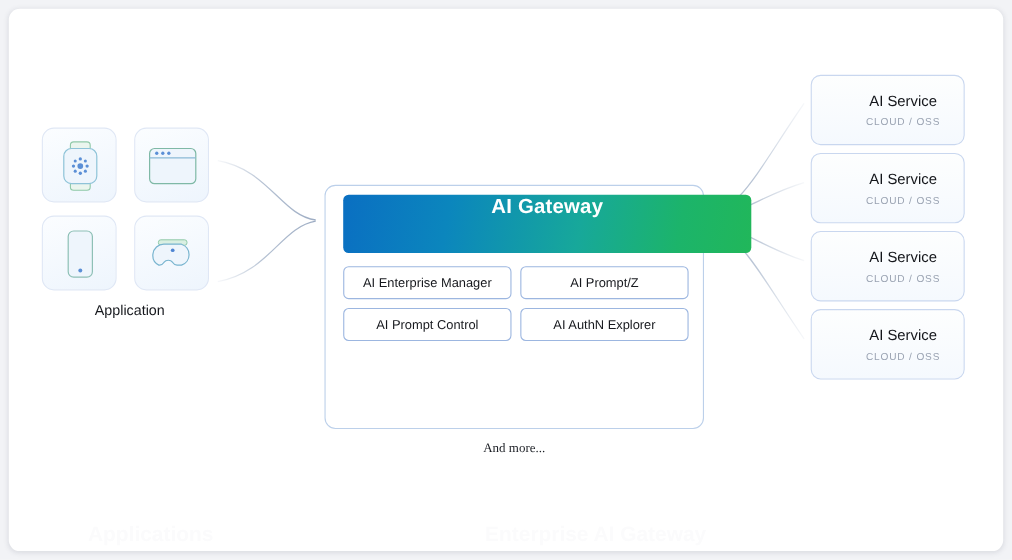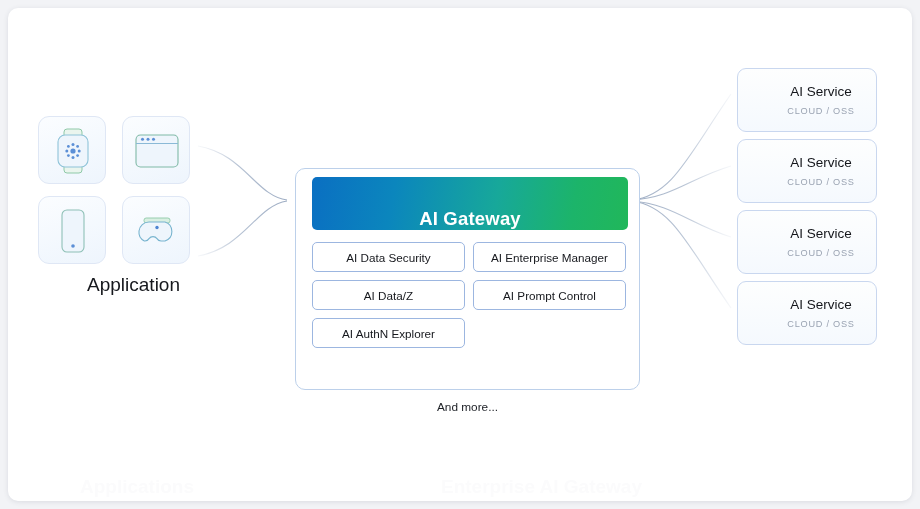--- a/index.html
+++ b/index.html
@@ -29,54 +29,54 @@
     background:linear-gradient(160deg,#fbfdff 0%,#eef5fd 100%);
     box-sizing:border-box;
   }
   .app-tile.t0{left:0;top:0;}
   .app-tile.t1{left:84px;top:0;}
   .app-tile.t2{left:0;top:80px;}
   .app-tile.t3{left:84px;top:80px;}
   .app-tile svg{position:absolute;left:0;top:0;}
   .app-label{
     position:absolute;left:18px;top:158px;width:124px;
-    text-align:right;font-size:19px;color:#16181d;
+    text-align:center;font-size:13px;color:#16181d;
   }
 
   
   .gw-shell{
     position:absolute;left:287px;top:160px;
     width:345px;height:222px;
     border:1px solid #bcd0ea;border-radius:10px;
     background:#ffffff;box-sizing:border-box;
   }
   .gw-bar{
     position:absolute;left:304px;top:169px;
-    width:316px;height:53px;border-radius:5px;
+    width:371px;height:53px;border-radius:5px;
     background:linear-gradient(100deg,#0a6fc2 0%,#0b86bd 26%,#17a89a 58%,#1cb46a 82%,#21b75a 100%);
-    display:flex;align-items:flex-end;justify-content:center;
+    display:flex;align-items:flex-start;justify-content:center;
   }
   .gw-bar span{
     color:#ffffff;font-size:18.5px;font-weight:bold;letter-spacing:.2px;
   }
   .feat-grid{
     position:absolute;left:304px;top:234px;
     width:314px;
     display:grid;grid-template-columns:153px 153px;
     column-gap:8px;row-gap:8px;
   }
   .feat{
     height:30px;border:1px solid #9cb6e0;border-radius:5px;
     background:#ffffff;box-sizing:border-box;
     display:flex;align-items:center;justify-content:center;
     font-size:11.7px;color:#16181d;
   }
   .more{
     position:absolute;left:287px;top:392px;width:345px;
-    text-align:center;font-size:11.8px;color:#1c1f25;
+    text-align:center;font-size:11.8px;color:#1c1f25;font-family:Liberation Serif, serif;
   }
 
   
   .svc{
     position:absolute;left:729px;width:140px;height:64px;
     border:1px solid #c9d7ef;border-radius:9px;
     background:linear-gradient(180deg,#fdfefe 0%,#f5f9fe 100%);
     box-sizing:border-box;
     display:flex;flex-direction:column;align-items:center;justify-content:center;padding-left:28px;
   }
@@ -173,23 +173,22 @@
     <div class="app-label">Application</div>
   </div>
 
   <div class="gw-shell"></div>
 
   <div class="gw-bar">
     <span>AI Gateway</span>
   </div>
 
   <div class="feat-grid">
-    <div class="feat">AI Data Security</div>
     <div class="feat">AI Enterprise Manager</div>
-    <div class="feat">AI Data/Z</div>
+    <div class="feat">AI Prompt/Z</div>
     <div class="feat">AI Prompt Control</div>
     <div class="feat">AI AuthN Explorer</div>
   </div>
 
   <div class="more">And more...</div>
 
   <div class="svc s0">
     <div class="nm">AI Service</div>
     <div class="sub">CLOUD / OSS</div>
   </div>

